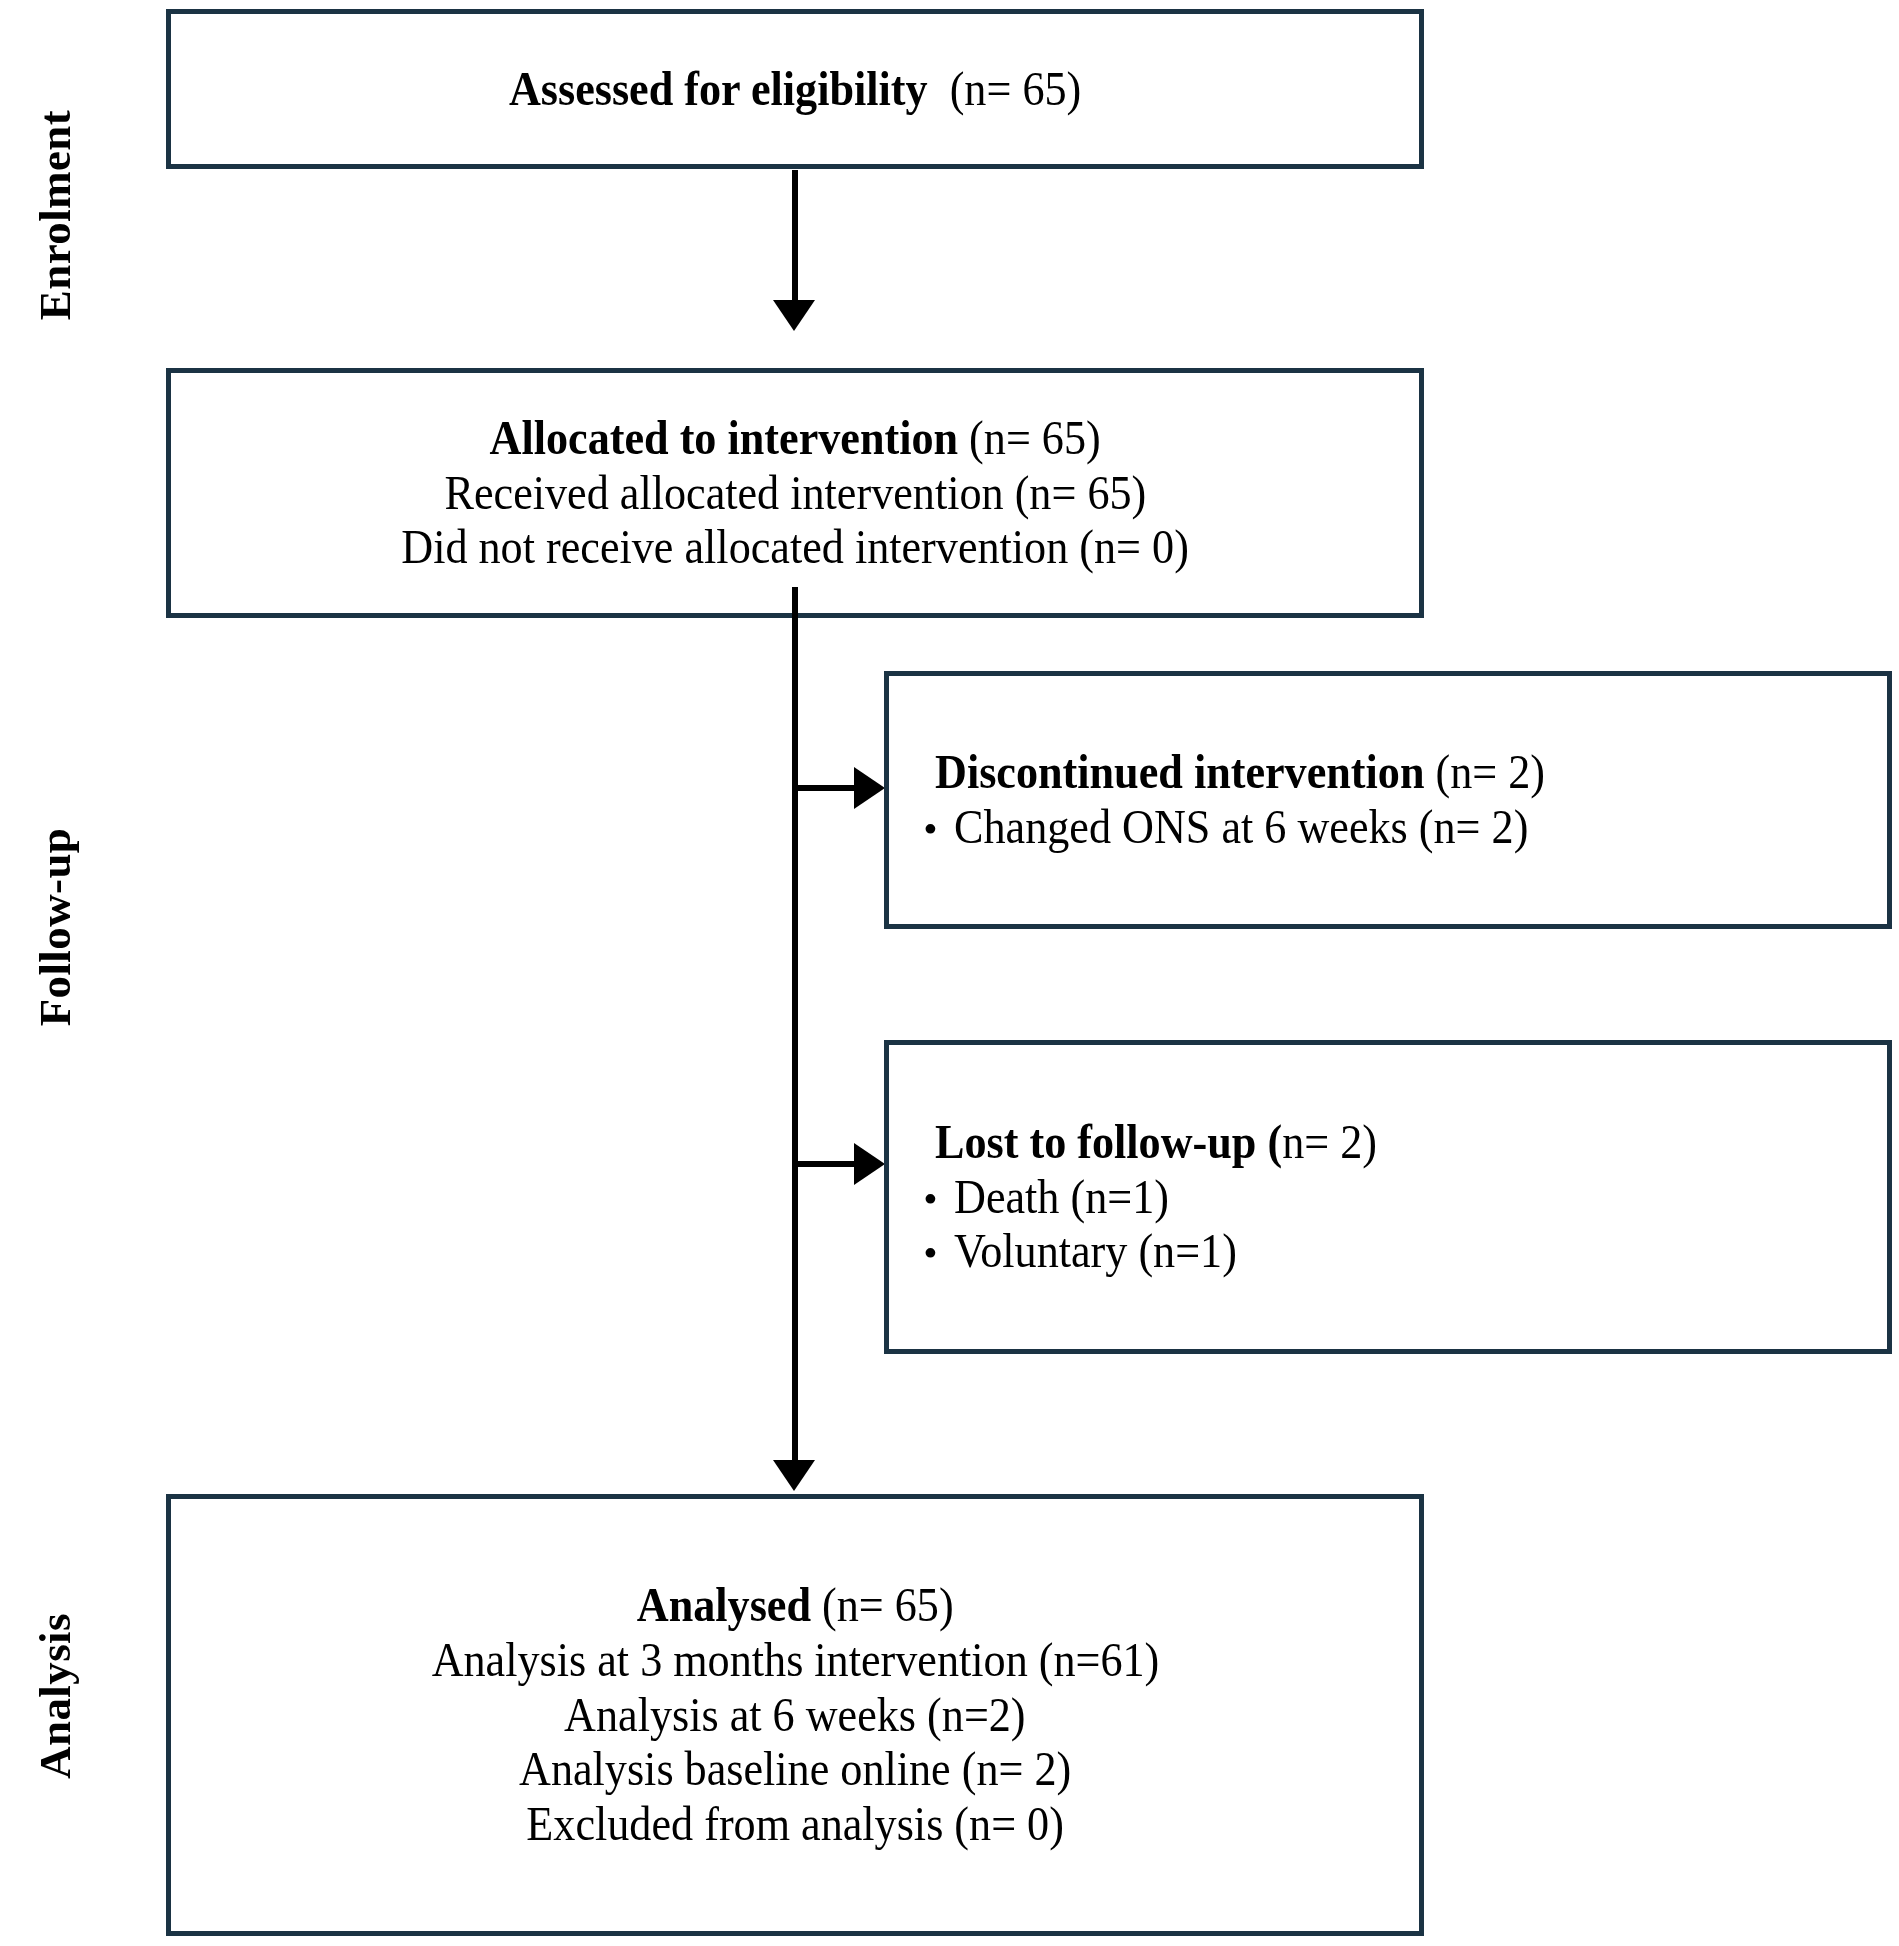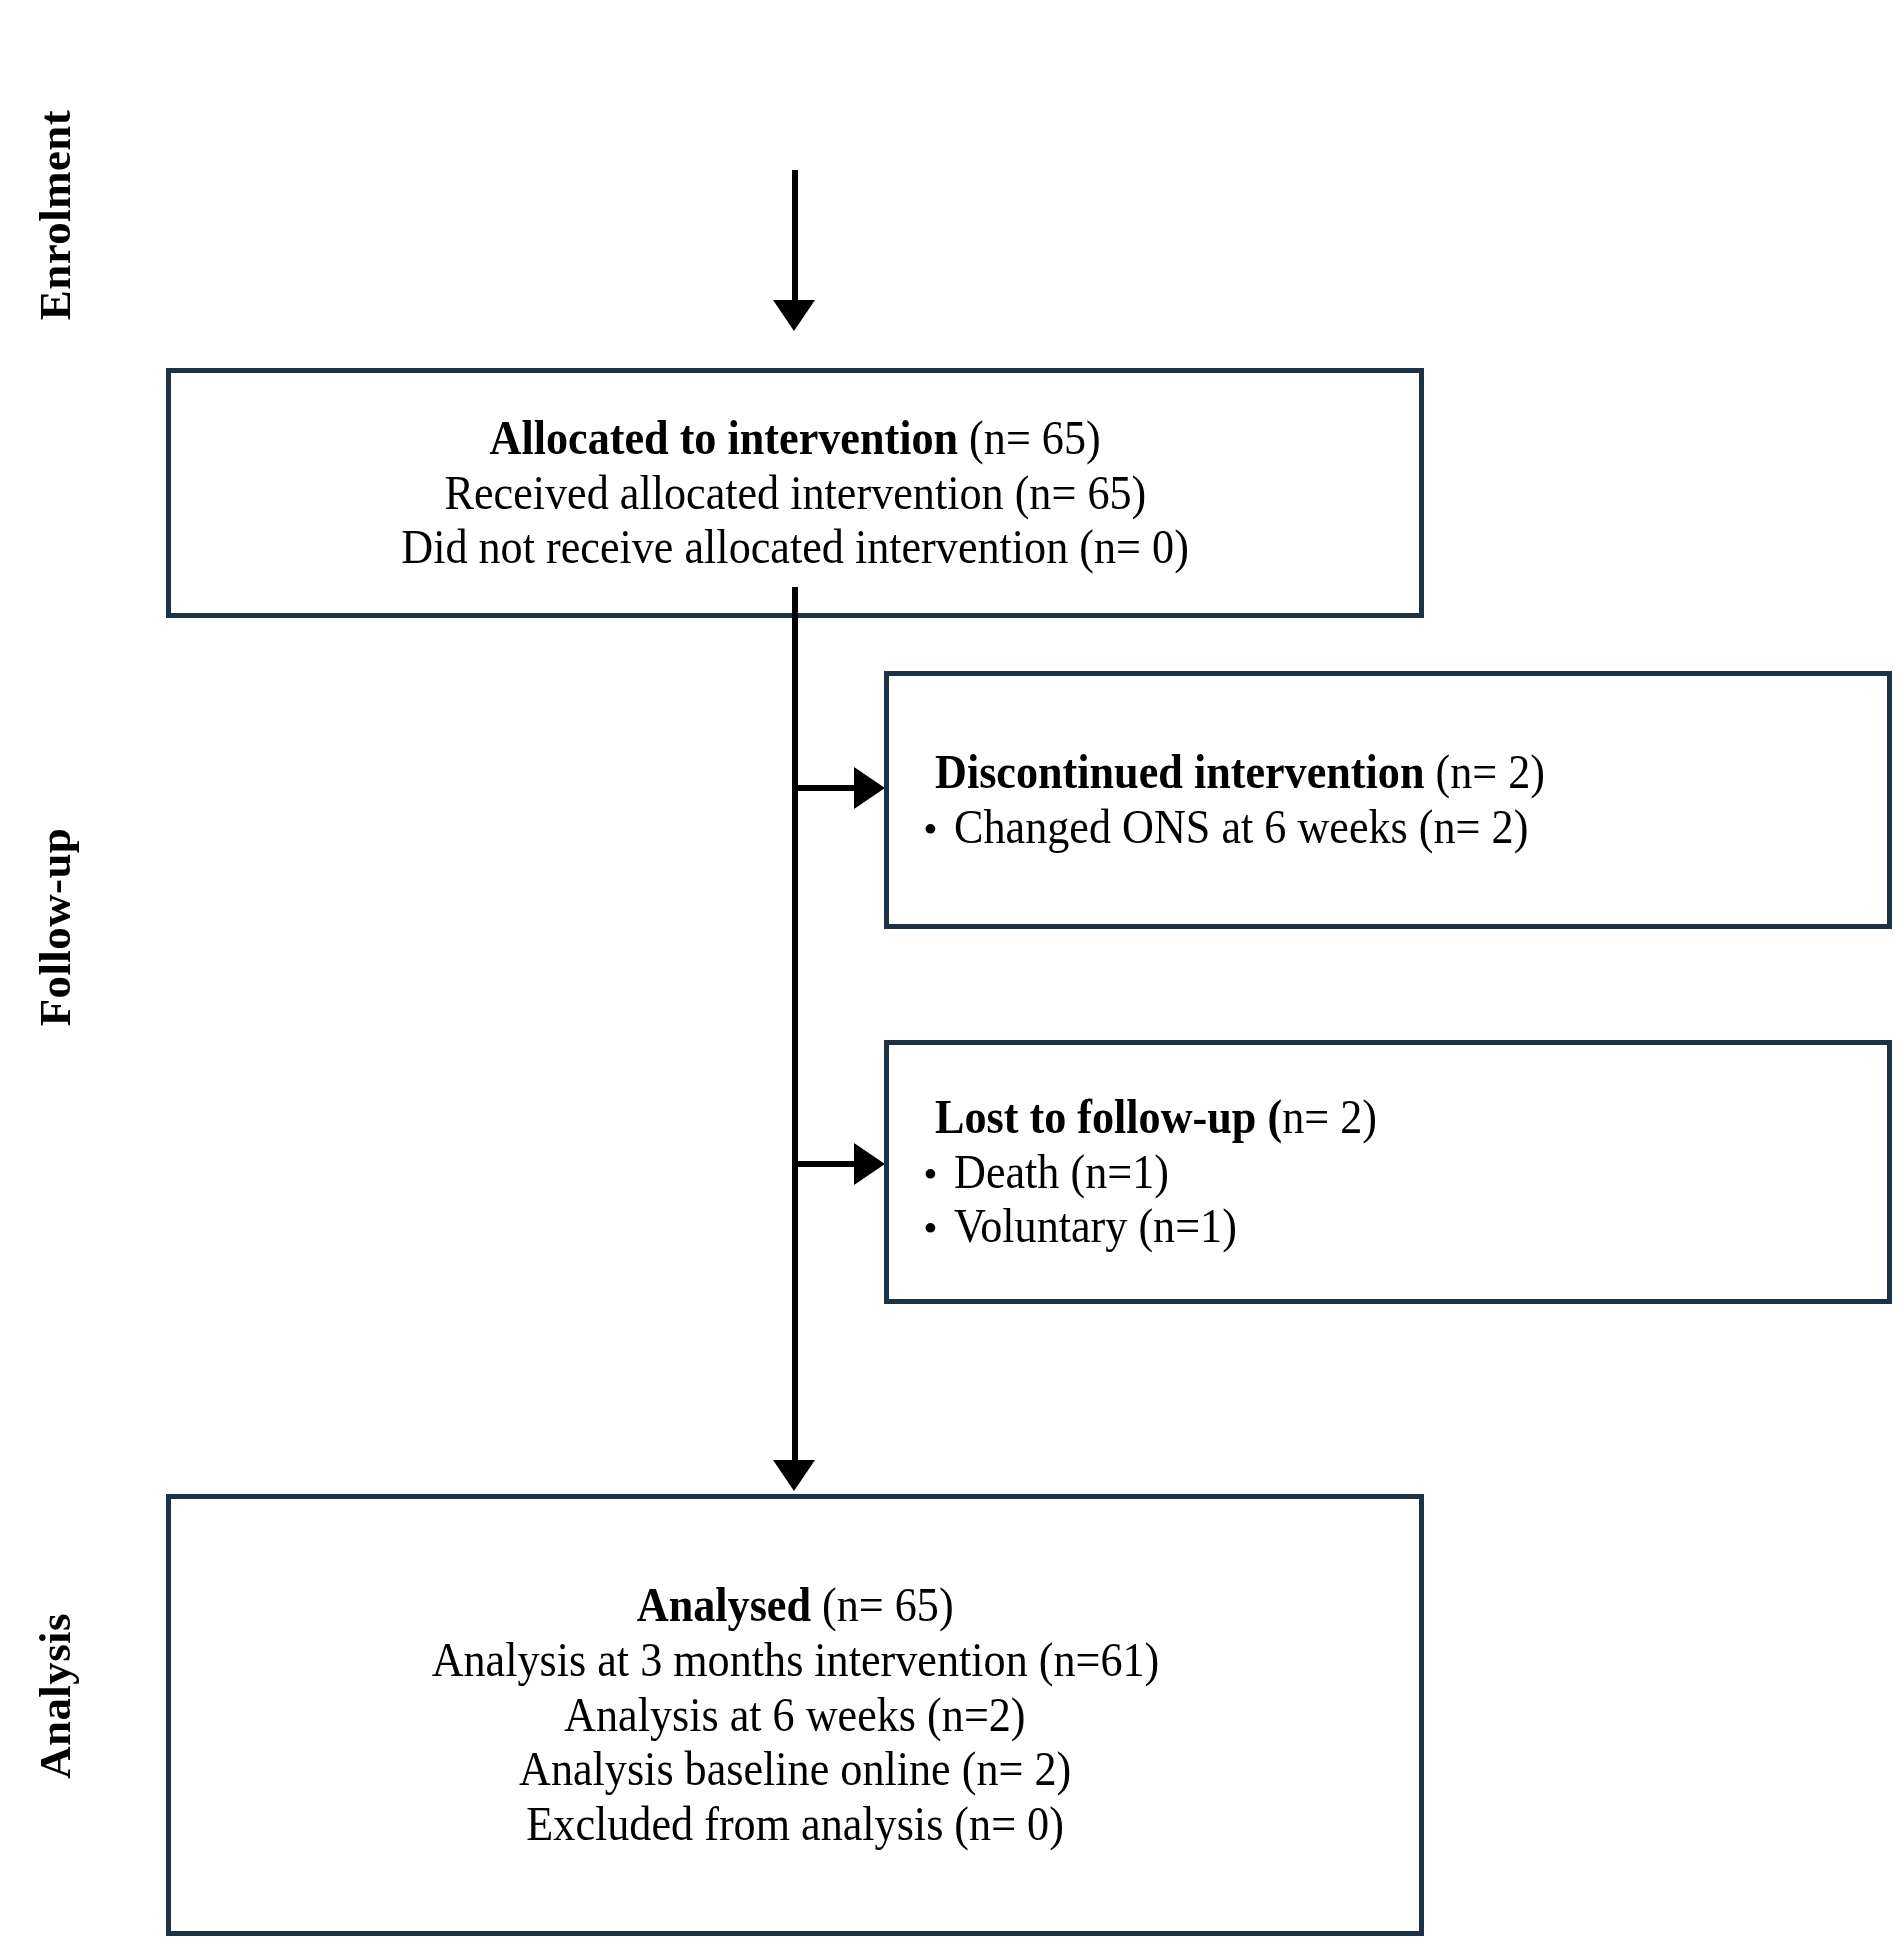--- a/index.html
+++ b/index.html
@@ -127,20 +127,25 @@
 <body>
 
 <div id="stage">
 
   <div class="stage-label" style="left:-70px; top:189px; width:250px;">Enrolment</div>
 
   <div class="stage-label" style="left:-74px; top:901px; width:258px;">Follow-up</div>
 
   <div class="stage-label" style="left:-70px; top:1670px; width:250px;">Analysis</div>
 
+  <div class="cbox center-al" style="left:166px; top:9.4px; width:1258px; height:160px;">
+    <div class="line">
+      <b>Assessed for eligibility</b><span>&nbsp;&nbsp;</span><span>(n= 65)</span>
+    </div>
+  </div>
 
   <div class="vline" style="left:792px; top:170px; height:133px;"></div>
   <div class="arrow-down" style="left:773px; top:300px;"></div>
 
   <div class="cbox center-al" style="left:166px; top:336px; width:1258px; height:250px;margin-top:32px;">
     <div class="line">
       <b>Allocated to intervention</b><span>&nbsp;</span><span>(n= 65)</span>
     </div>
     <div class="line">Received allocated intervention (n= 65)</div>
     <div class="line">Did not receive allocated intervention (n= 0)</div>
@@ -160,21 +165,21 @@
       <div class="side-title">
         <b>Discontinued intervention</b><span>&nbsp;</span><span>(n= 2)</span>
       </div>
       <div class="bul">
         <span class="dot">•</span>
         <span class="btxt">Changed ONS at 6 weeks (n= 2)</span>
       </div>
     </div>
   </div>
 
-  <div class="cbox" style="left:884px; top:1040px; width:1008px; height:264px;">
+  <div class="cbox" style="left:884px; top:1040px; width:1008px; height:314px;">
     <div class="side-inner">
       <div class="side-title">
         <b>Lost to follow-up (</b><span>n= 2)</span>
       </div>
       <div class="bul">
         <span class="dot">•</span>
         <span class="btxt">Death (n=1)</span>
       </div>
       <div class="bul">
         <span class="dot">•</span>

